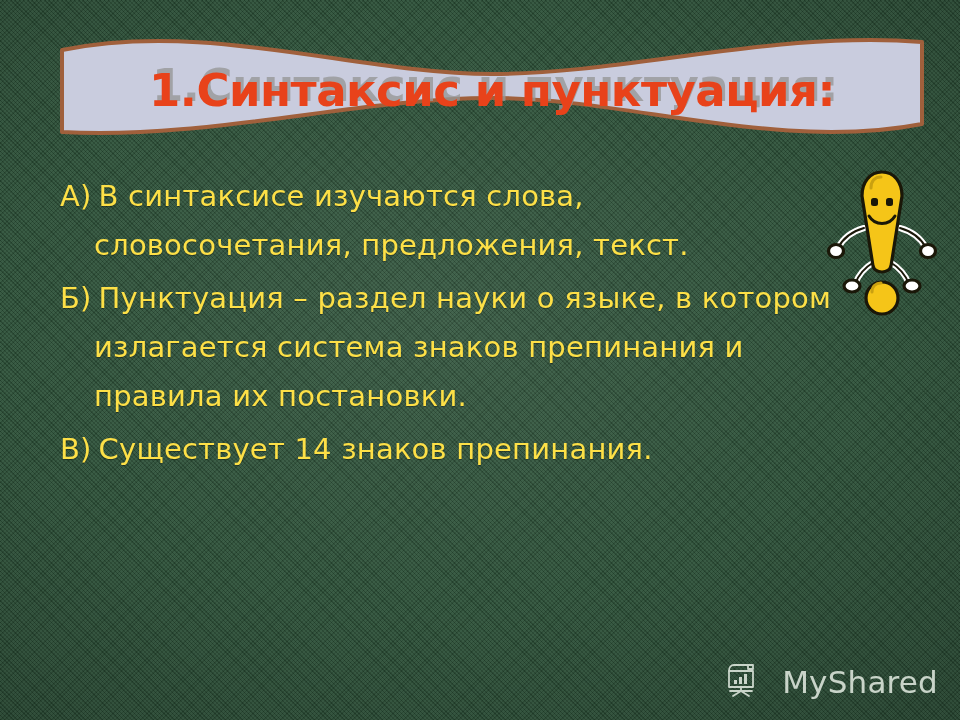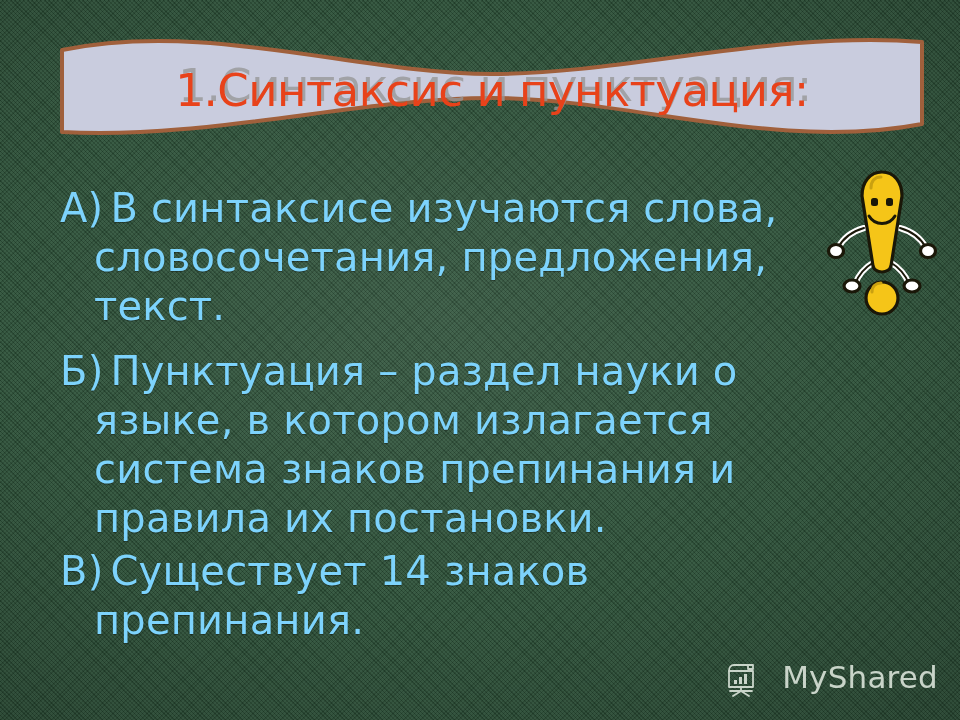--- a/index.html
+++ b/index.html
@@ -66,48 +66,48 @@
   #title-text {
     position: absolute;
     left: 0;
     top: 0;
     width: 868px;
     height: 118px;
     display: flex;
     align-items: center;
     justify-content: center;
     font-family: "DejaVu Sans", sans-serif;
-    font-weight: normal;
+    font-weight: bold;
     font-size: 45px;
     letter-spacing: -0.5px;
     color: #e8421a;
     white-space: nowrap;
     text-shadow: 3px -5px 0 rgba(150,150,150,0.78);
     transform: translateY(3px);
     z-index: 2;
   }
 
   
   #body-block {
     position: absolute;
     left: 60px;
     top: 168px;
     width: 790px;
     z-index: 4;
   }
   .body-para {
-    color: #7dd3fc;
-    font-family: "DejaVu Sans", sans-serif;
-    font-size: 40px;
+    color: #fde047;
+    font-family: "DejaVu Sans", sans-serif;
+    font-size: 29px;
     line-height: 49px;
     font-weight: normal;
     letter-spacing: 0.2px;
     text-indent: 0;
     padding-left: 34px;
-    margin: 16px 0 2px 0;
+    margin: 4px 0 2px 0;
     text-shadow: 0 1px 1px rgba(0,0,0,0.35);
   }
   .body-para > .marker {
     margin-left: -34px;
     padding-right: 7px;
   }
   #para-c {
     margin-top: 4px;
   }
 
@@ -121,21 +121,21 @@
     z-index: 5;
   }
   #mascot svg { display: block; width: 100%; height: 100%; }
 
   
   #watermark {
     position: absolute;
     right: 22px;
     bottom: 22px;
     display: flex;
-    align-items: flex-start;
+    align-items: flex-end;
     gap: 20px;
     z-index: 6;
     opacity: 0.88;
   }
   #watermark-icon { width: 38px; height: 36px; display: block; }
   #watermark-label {
     font-family: "DejaVu Sans", sans-serif;
     font-size: 31px;
     font-weight: normal;
     color: #dfe8de;

